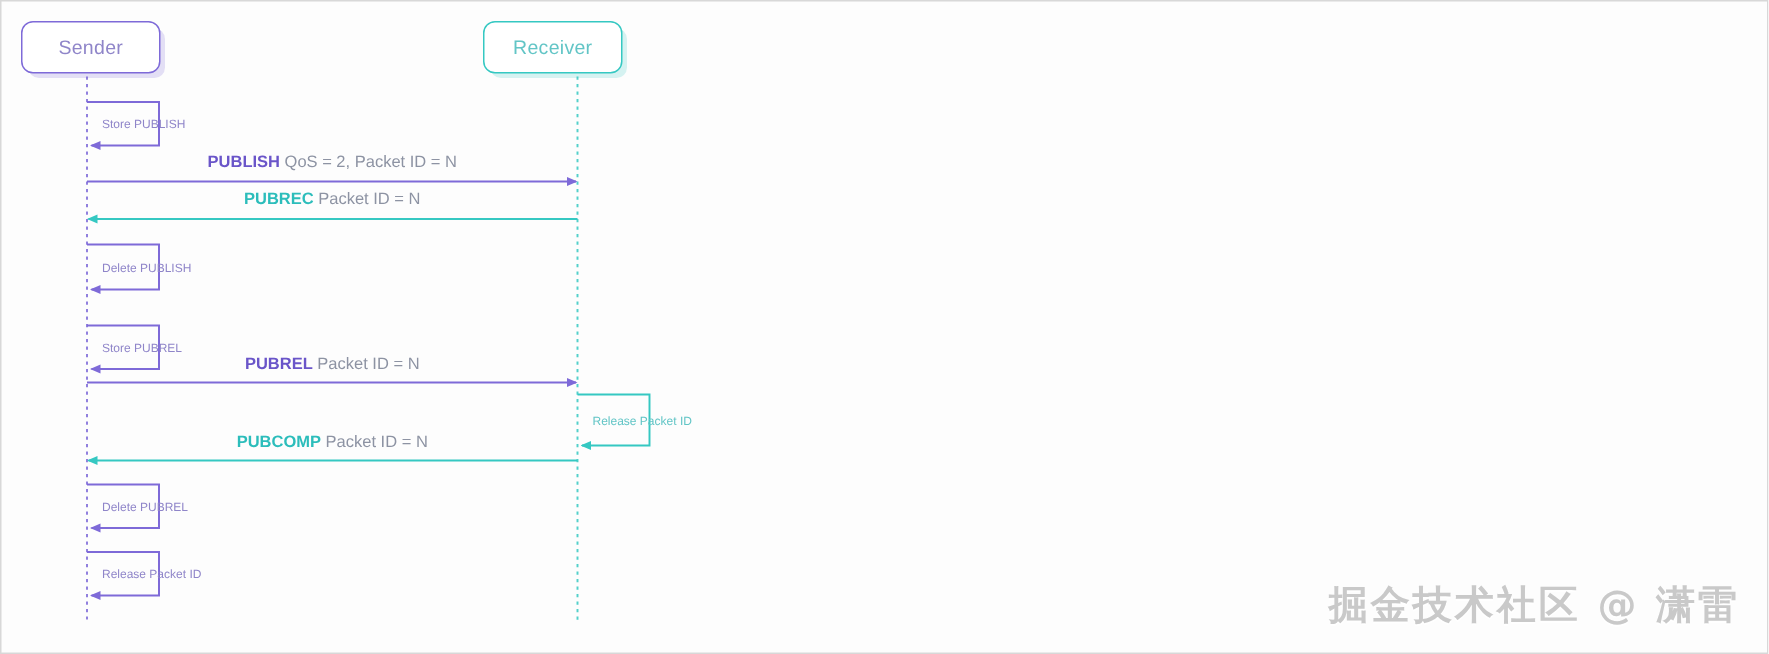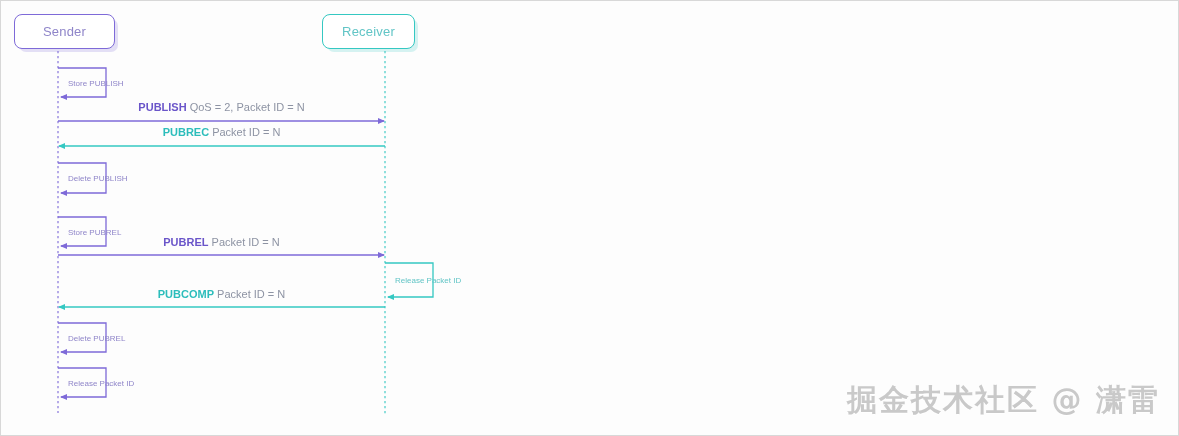--- a/index.html
+++ b/index.html
@@ -37,21 +37,21 @@
     font-size: 13px;
     letter-spacing: 0.2px;
   }
   .participant-label {
     pointer-events: none;
   }
   #watermark {
     position: absolute;
     right: 18px;
     bottom: 14px;
-    font-size: 30px;
+    font-size: 26px;
     font-weight: bold;
     color: #c9c9c9;
     letter-spacing: 2px;
     white-space: nowrap;
     font-family: "DejaVu Sans", "Liberation Sans", sans-serif;
     text-shadow: 0 1px 0 #ffffff;
   }
 </style>
 </head>
 <body>
@@ -91,21 +91,21 @@
         <text x="394" y="282" font-family="&quot;Liberation Sans&quot;, sans-serif" font-size="8" fill="#62c5c6">Release Packet ID</text>
         <line x1="384" y1="306" x2="58" y2="306" stroke="#35c8c2" stroke-width="1.3" marker-end="url(#arrow-teal)"></line>
         <text x="220.5" y="297" text-anchor="middle" font-family="&quot;Liberation Sans&quot;, sans-serif" font-size="11"><tspan fill="#2cbdbb" font-weight="bold">PUBCOMP</tspan><tspan fill="#8d93a3"> Packet ID = N</tspan></text>
         <path d="M57,322 L105,322 L105,351 L60,351" fill="none" stroke="#7e6ad8" stroke-width="1.3" marker-end="url(#arrow-purple)"></path>
         <text x="67" y="339.5" font-family="&quot;Liberation Sans&quot;, sans-serif" font-size="8" fill="#8f85c9">Delete PUBREL</text>
         <path d="M57,367 L105,367 L105,396 L60,396" fill="none" stroke="#7e6ad8" stroke-width="1.3" marker-end="url(#arrow-purple)"></path>
         <text x="67" y="384.5" font-family="&quot;Liberation Sans&quot;, sans-serif" font-size="8" fill="#8f85c9">Release Packet ID</text>
       </g>
   </svg>
 
-  <div class="participant-box" id="box-sender" style="left: 13px; top: 13px; width: 101px; height: 35px; border: 1.4px solid rgb(126, 106, 216); color: rgb(143, 133, 201); box-shadow: rgba(126, 106, 216, 0.2) 4px 4px 0px -1px;">
+  <div class="participant-box" id="box-sender" style="left: 13px; top: 13px; width: 93px; height: 35px; border: 1.4px solid rgb(126, 106, 216); color: rgb(143, 133, 201); box-shadow: rgba(126, 106, 216, 0.2) 4px 4px 0px -1px;">
     <span class="participant-label" id="label-sender">Sender</span>
   </div>
 
   <div class="participant-box" id="box-receiver" style="left: 321px; top: 13px; width: 93px; height: 35px; border: 1.4px solid rgb(53, 200, 194); color: rgb(98, 197, 198); box-shadow: rgba(53, 200, 194, 0.2) 4px 4px 0px -1px;">
     <span class="participant-label" id="label-receiver">Receiver</span>
   </div>
 
   <div id="watermark">掘金技术社区 @ 潇雷</div>
 
 </div>

